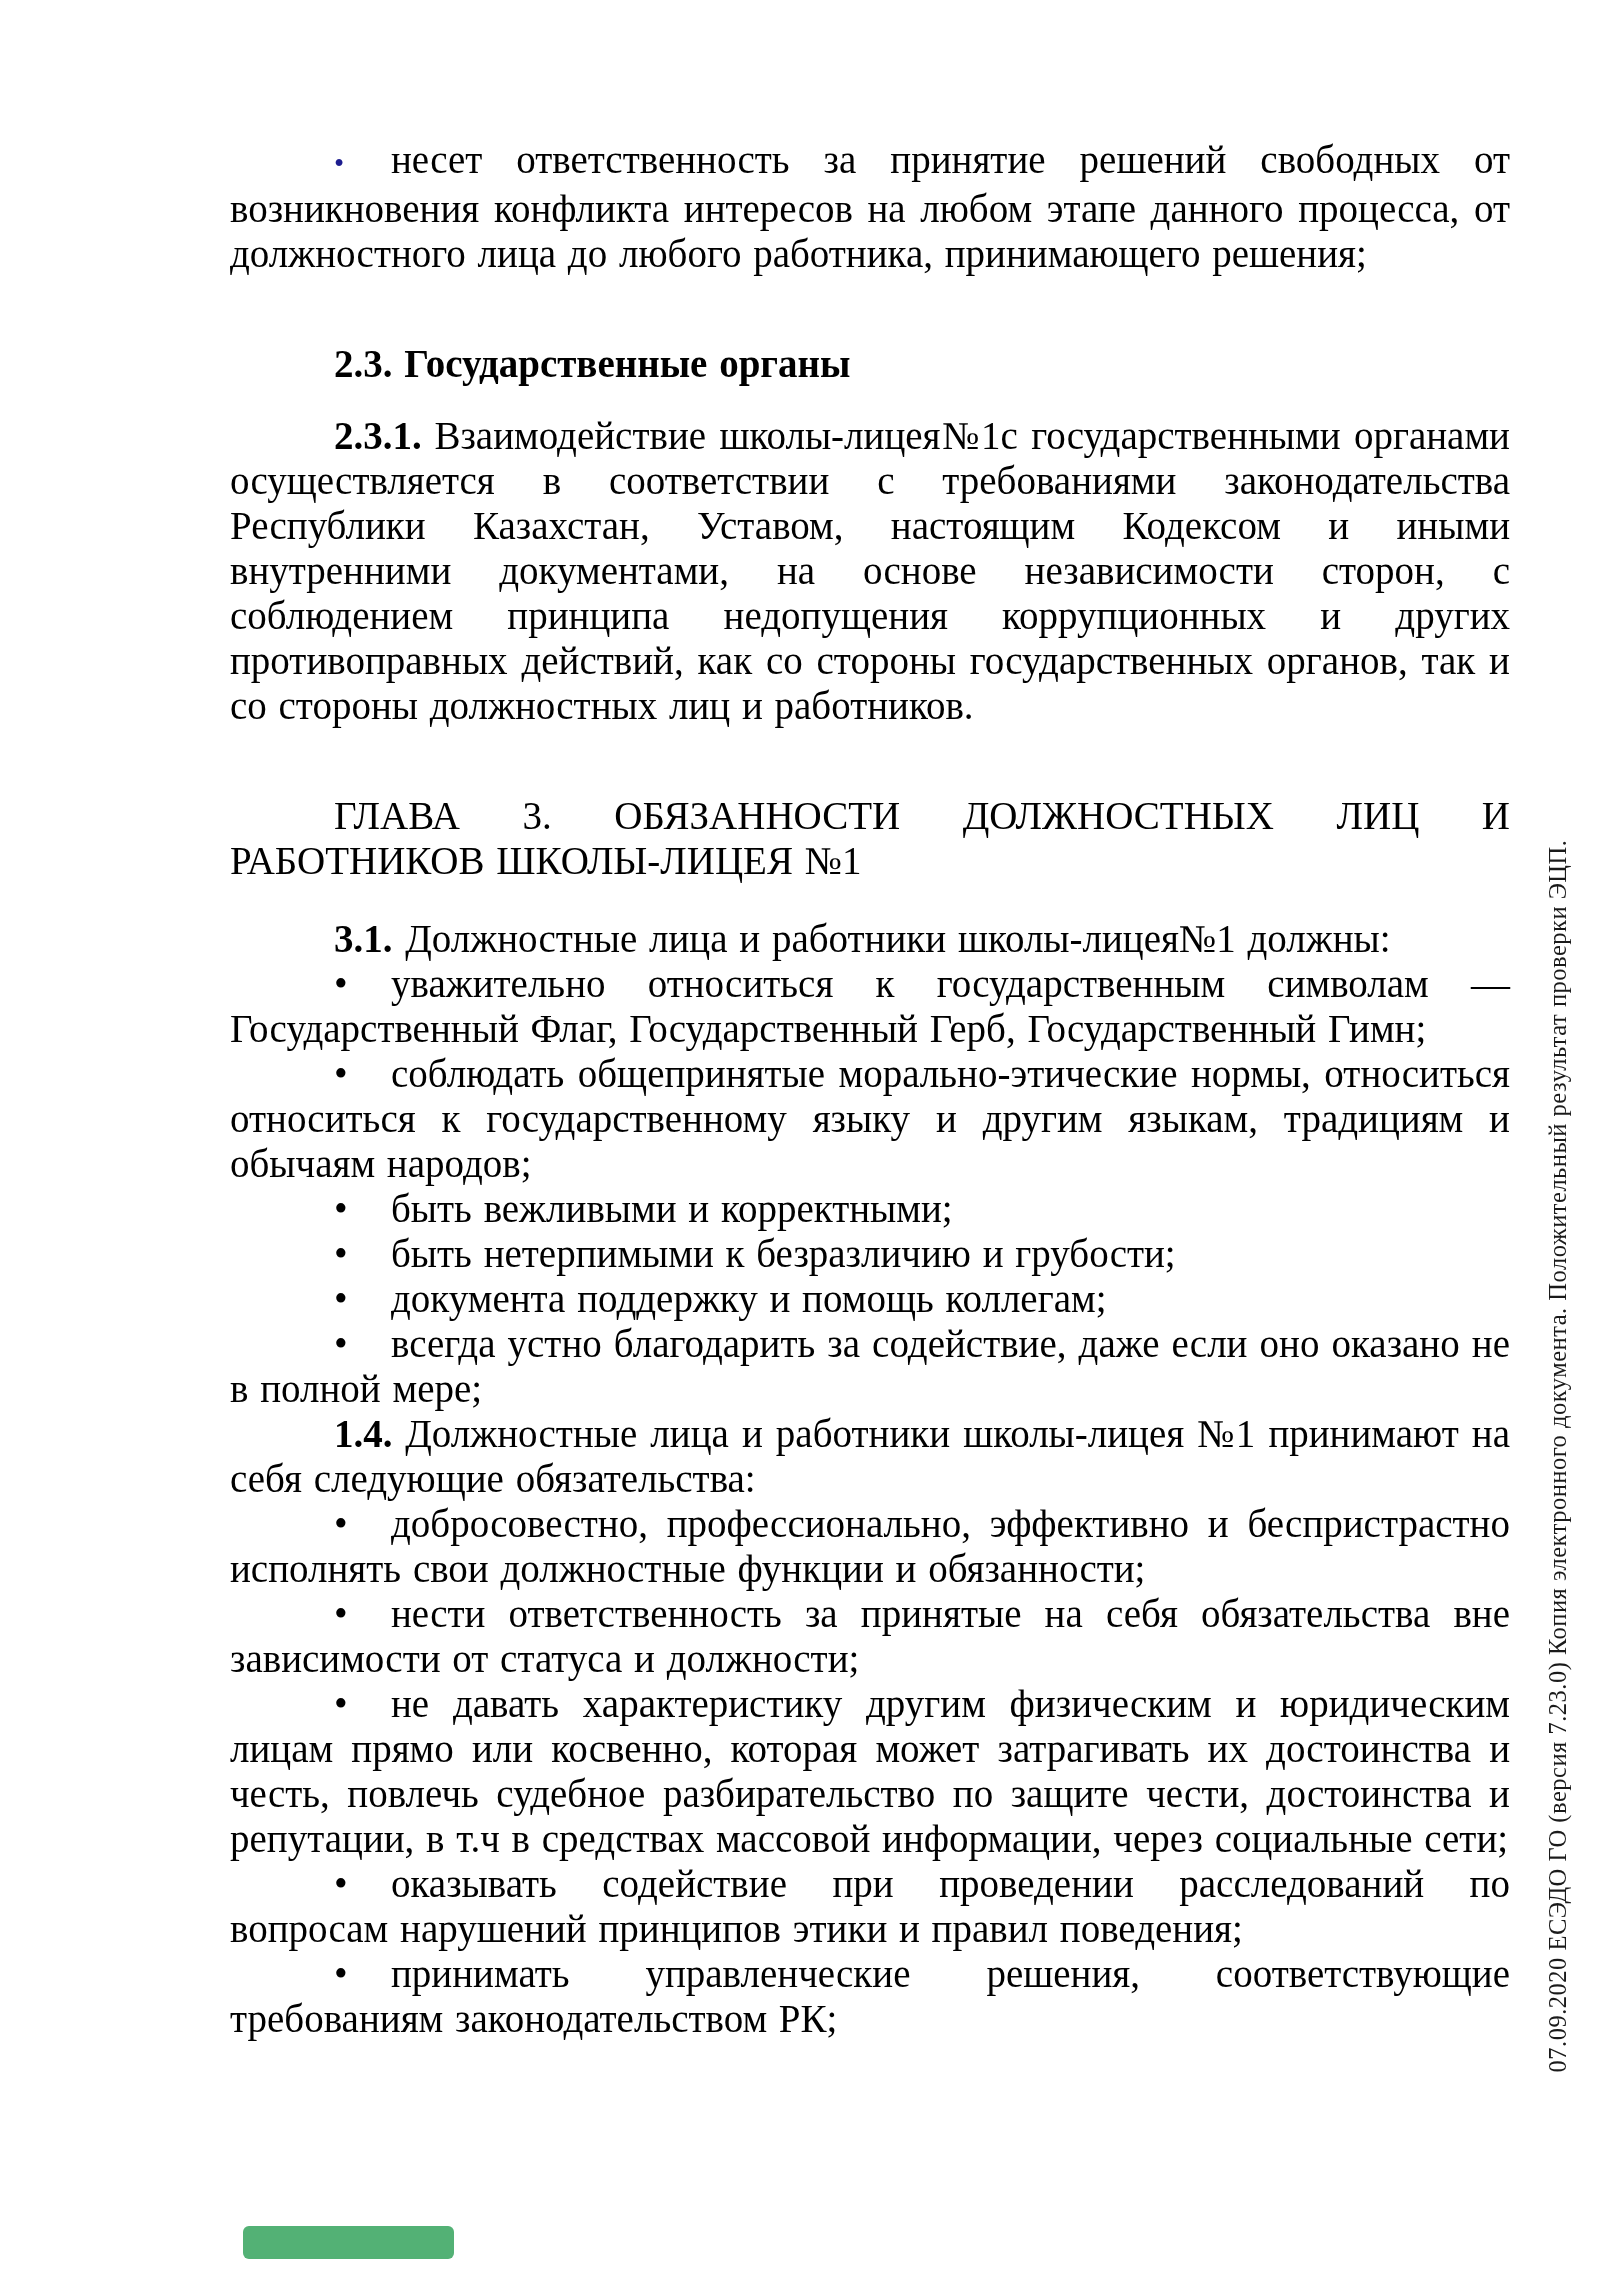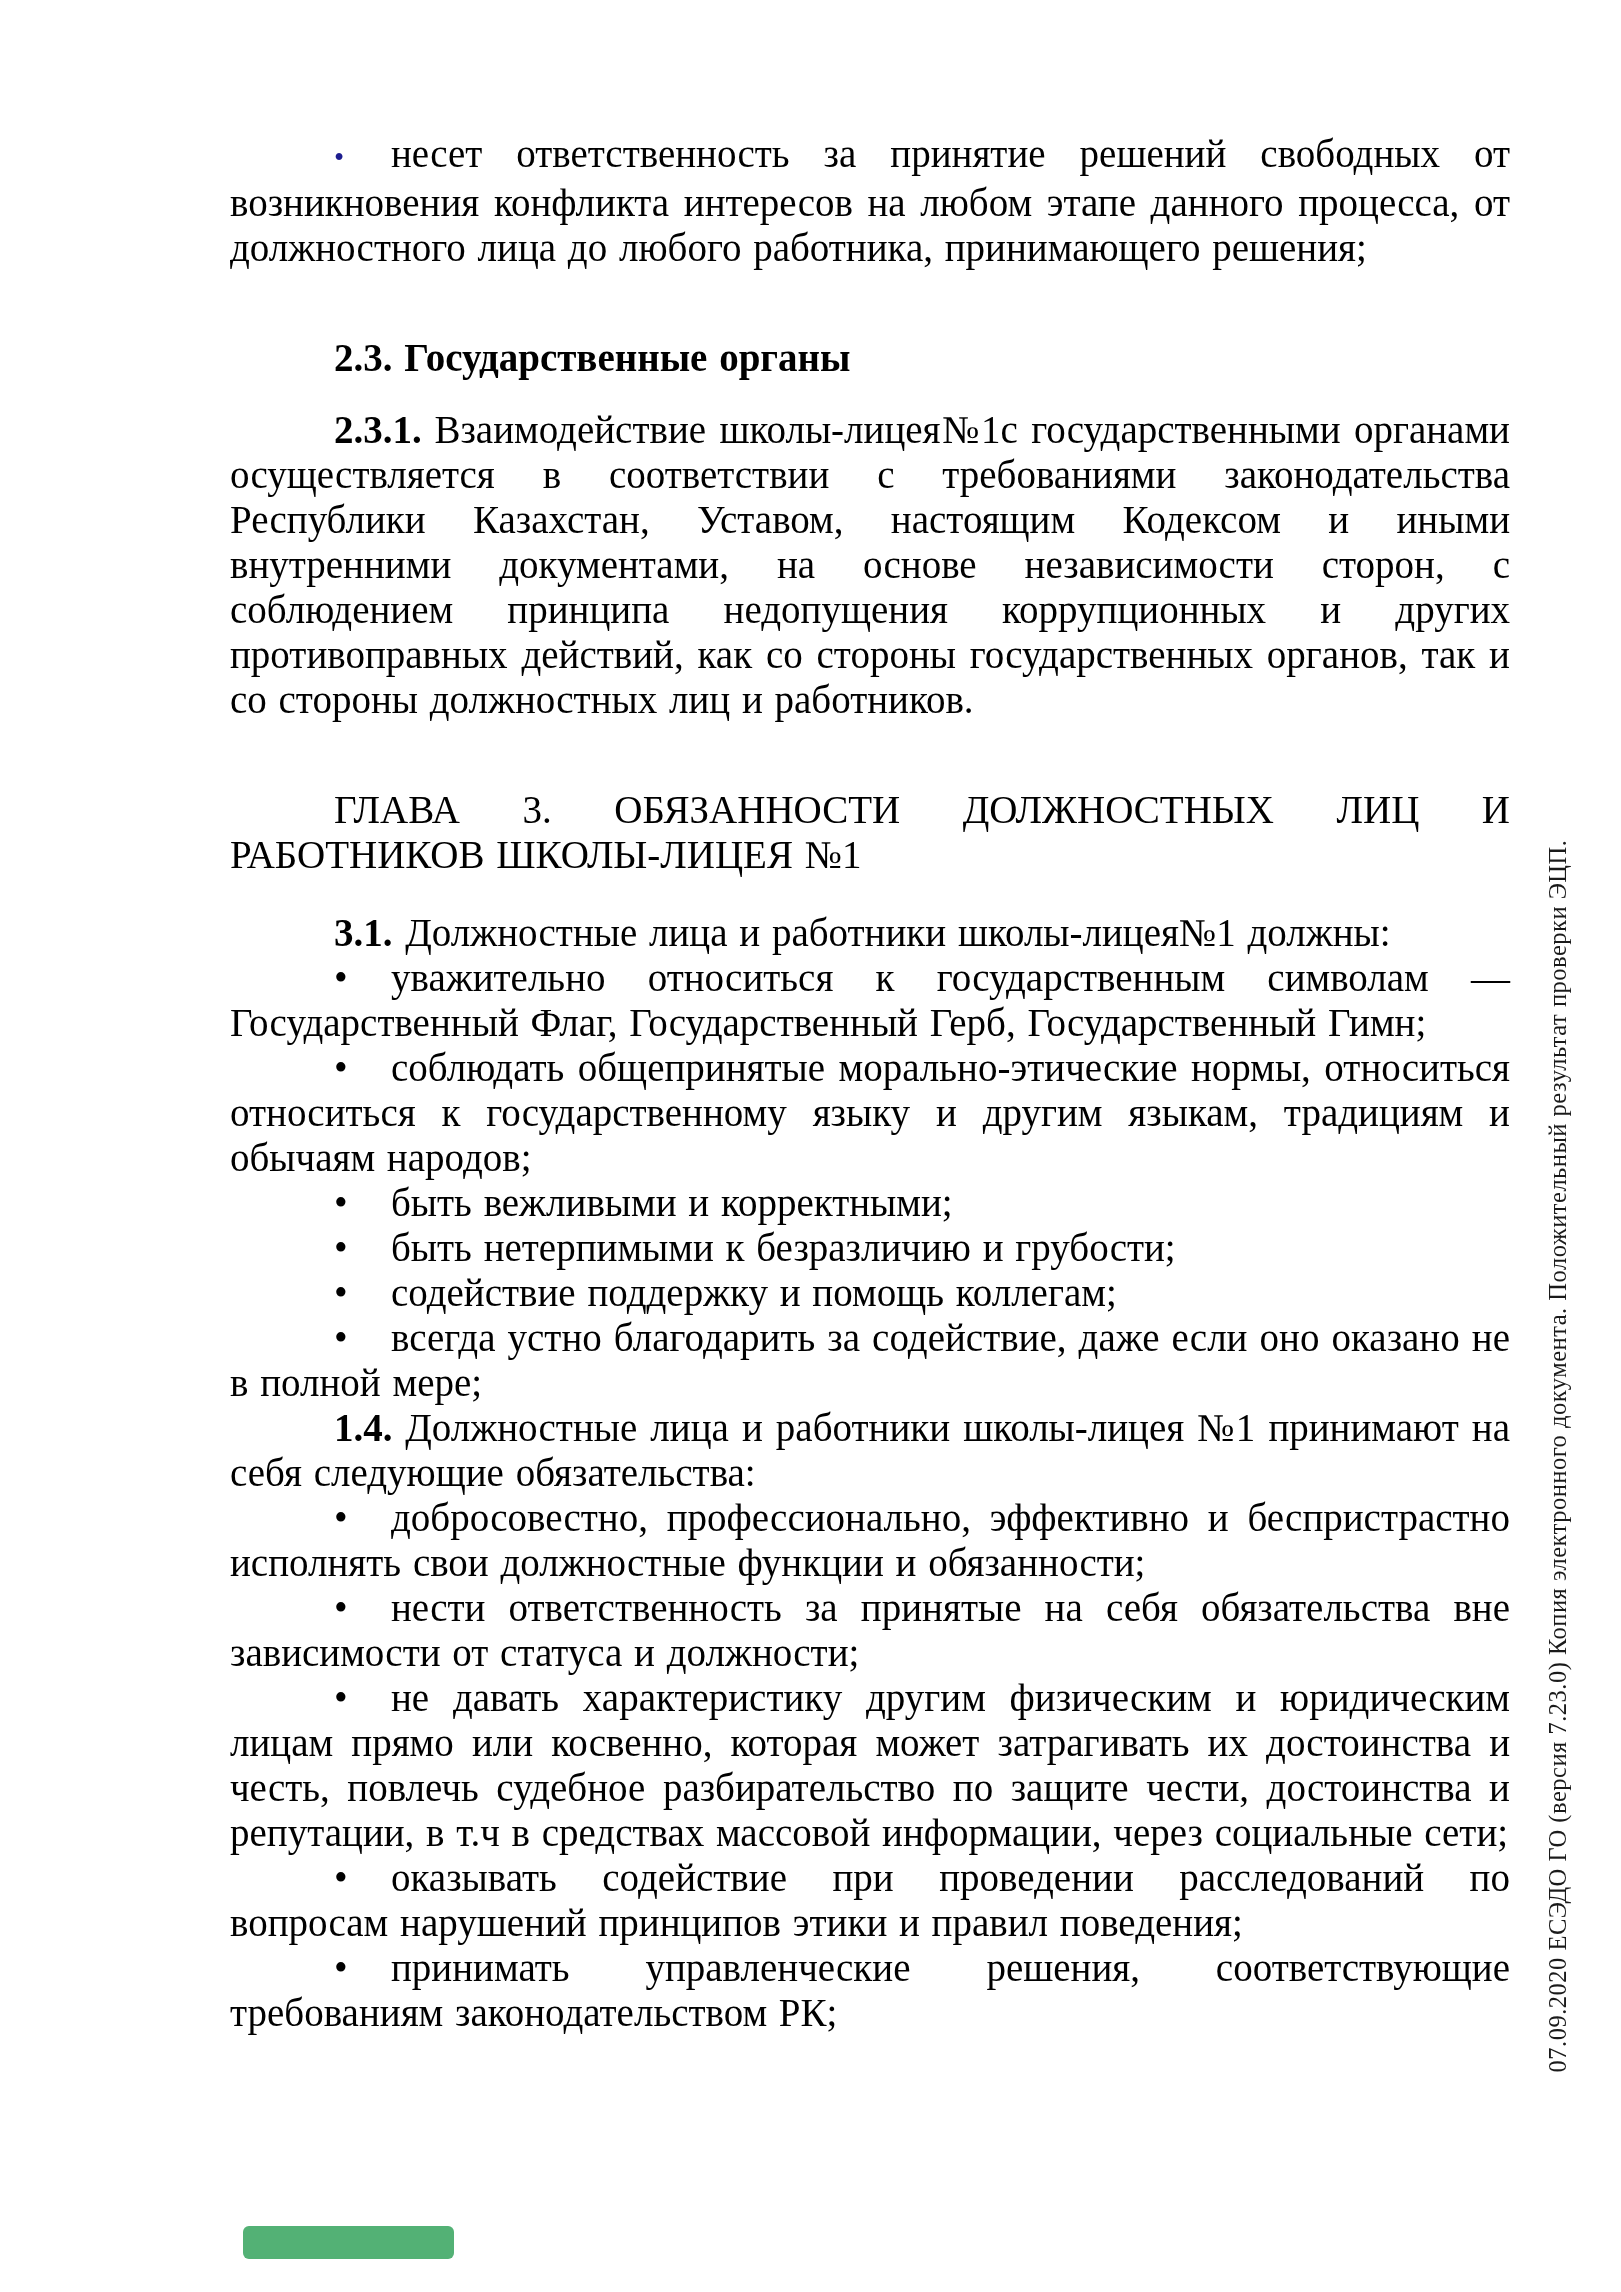--- a/index.html
+++ b/index.html
@@ -12,21 +12,21 @@
     width: 1621px;
     height: 2293px;
     background: #ffffff;
     color: #000000;
     font-family: "Liberation Serif", "DejaVu Serif", serif;
     overflow: hidden;
   }
   .content {
     position: absolute;
     left: 230px;
-    top: 131px;
+    top: 137px;
     width: 1280px;
   }
   .content p {
     margin: 0;
     font-size: 39px;
     line-height: 45px;
     text-align: justify;
     word-spacing: 2px;
   }
   .indent { text-indent: 104px; }
@@ -90,21 +90,21 @@
     <p class="indent"><span class="clause-number">2.3.1.</span><span>Взаимодействие школы-лицея№1с государственными органами осуществляется в соответствии с требованиями законодательства Республики Казахстан, Уставом, настоящим Кодексом и иными внутренними документами, на основе независимости сторон, с соблюдением принципа недопущения коррупционных и других противоправных действий, как со стороны государственных органов, так и со стороны должностных лиц и работников.</span></p>
 
     <p class="indent heading-chapter">ГЛАВА 3. ОБЯЗАННОСТИ ДОЛЖНОСТНЫХ ЛИЦ И РАБОТНИКОВ ШКОЛЫ-ЛИЦЕЯ №1</p>
 
     <p class="indent clause-31"><span class="clause-number">3.1.</span><span>Должностные лица и работники школы-лицея№1 должны:</span></p>
 
     <p class="indent"><span class="bullet-marker">•</span><span>уважительно относиться к государственным символам — Государственный Флаг, Государственный Герб, Государственный Гимн;</span></p>
     <p class="indent"><span class="bullet-marker">•</span><span>соблюдать общепринятые морально-этические нормы, относиться относиться к государственному языку и другим языкам, традициям и обычаям народов;</span></p>
     <p class="indent"><span class="bullet-marker">•</span><span>быть вежливыми и корректными;</span></p>
     <p class="indent"><span class="bullet-marker">•</span><span>быть нетерпимыми к безразличию и грубости;</span></p>
-    <p class="indent"><span class="bullet-marker">•</span><span>содействие поддержку и помощь коллегам;</span></p>
+    <p class="indent"><span class="bullet-marker">•</span><span>документа поддержку и помощь коллегам;</span></p>
     <p class="indent"><span class="bullet-marker">•</span><span>всегда устно благодарить за содействие, даже если оно оказано не в полной мере;</span></p>
 
     <p class="indent"><span class="clause-number">1.4.</span><span>Должностные лица и работники школы-лицея №1 принимают на себя следующие обязательства:</span></p>
 
     <p class="indent"><span class="bullet-marker">•</span><span>добросовестно, профессионально, эффективно и беспристрастно исполнять свои должностные функции и обязанности;</span></p>
     <p class="indent"><span class="bullet-marker">•</span><span>нести ответственность за принятые на себя обязательства вне зависимости от статуса и должности;</span></p>
     <p class="indent"><span class="bullet-marker">•</span><span>не давать характеристику другим физическим и юридическим лицам прямо или косвенно, которая может затрагивать их достоинства и честь, повлечь судебное разбирательство по защите чести, достоинства и репутации, в т.ч в средствах массовой информации, через социальные сети;</span></p>
     <p class="indent"><span class="bullet-marker">•</span><span>оказывать содействие при проведении расследований по вопросам нарушений принципов этики и правил поведения;</span></p>
     <p class="indent"><span class="bullet-marker">•</span><span>принимать управленческие решения, соответствующие требованиям законодательством РК;</span></p>
 

